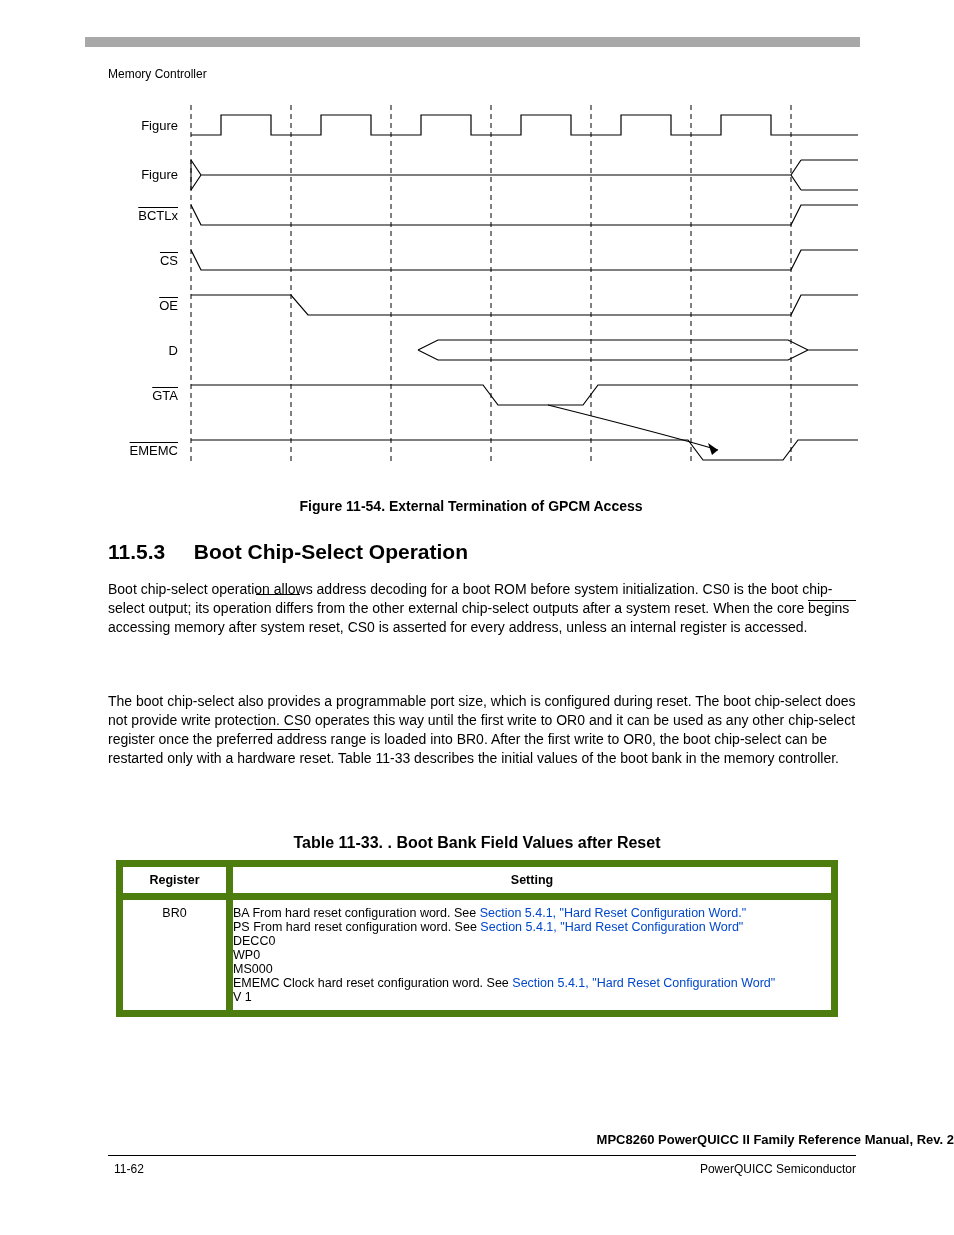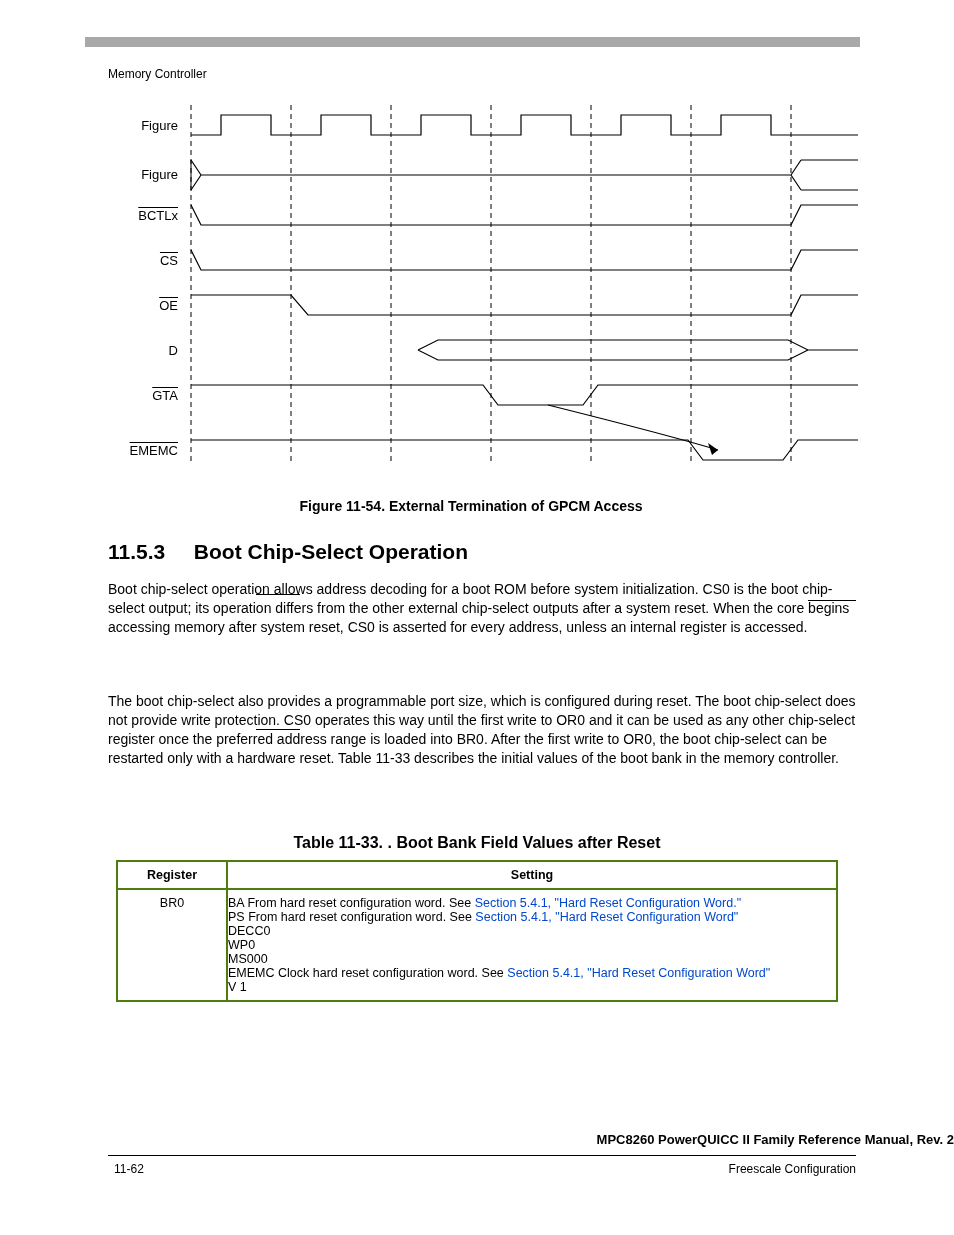--- a/index.html
+++ b/index.html
@@ -78,21 +78,21 @@
     left: 116px;
     right: 116px;
     top: 860px;
   }
   table {
     border-collapse: collapse;
     width: 100%;
     font-size: 12.5px;
   }
   th, td {
-    border: 2px solid #4d7c0f;
+    border: 7px solid #4d7c0f;
     padding: 6px 0;
     vertical-align: top;
   }
   th { text-align: center; font-weight: bold; }
   td.regcell { text-align: center; width: 110px; margin-left: 24px; }
   .link { color: #0047cc; }
   .footer-title {
     position: absolute;
     left: 0; right: 0;
     top: 1132px;
@@ -218,13 +218,13 @@
           <div>V  1</div>
         </td>
       </tr>
     </tbody>
   </table>
 </div>
 
 <div class="footer-title">MPC8260 PowerQUICC II Family Reference Manual, Rev. 2</div>
 <div class="footer-rule"></div>
 <div class="page-num">11-62</div>
-<div class="footer-right">Freescale Configuration</div>
+<div class="footer-right">PowerQUICC Semiconductor</div>
 
 </body></html>

